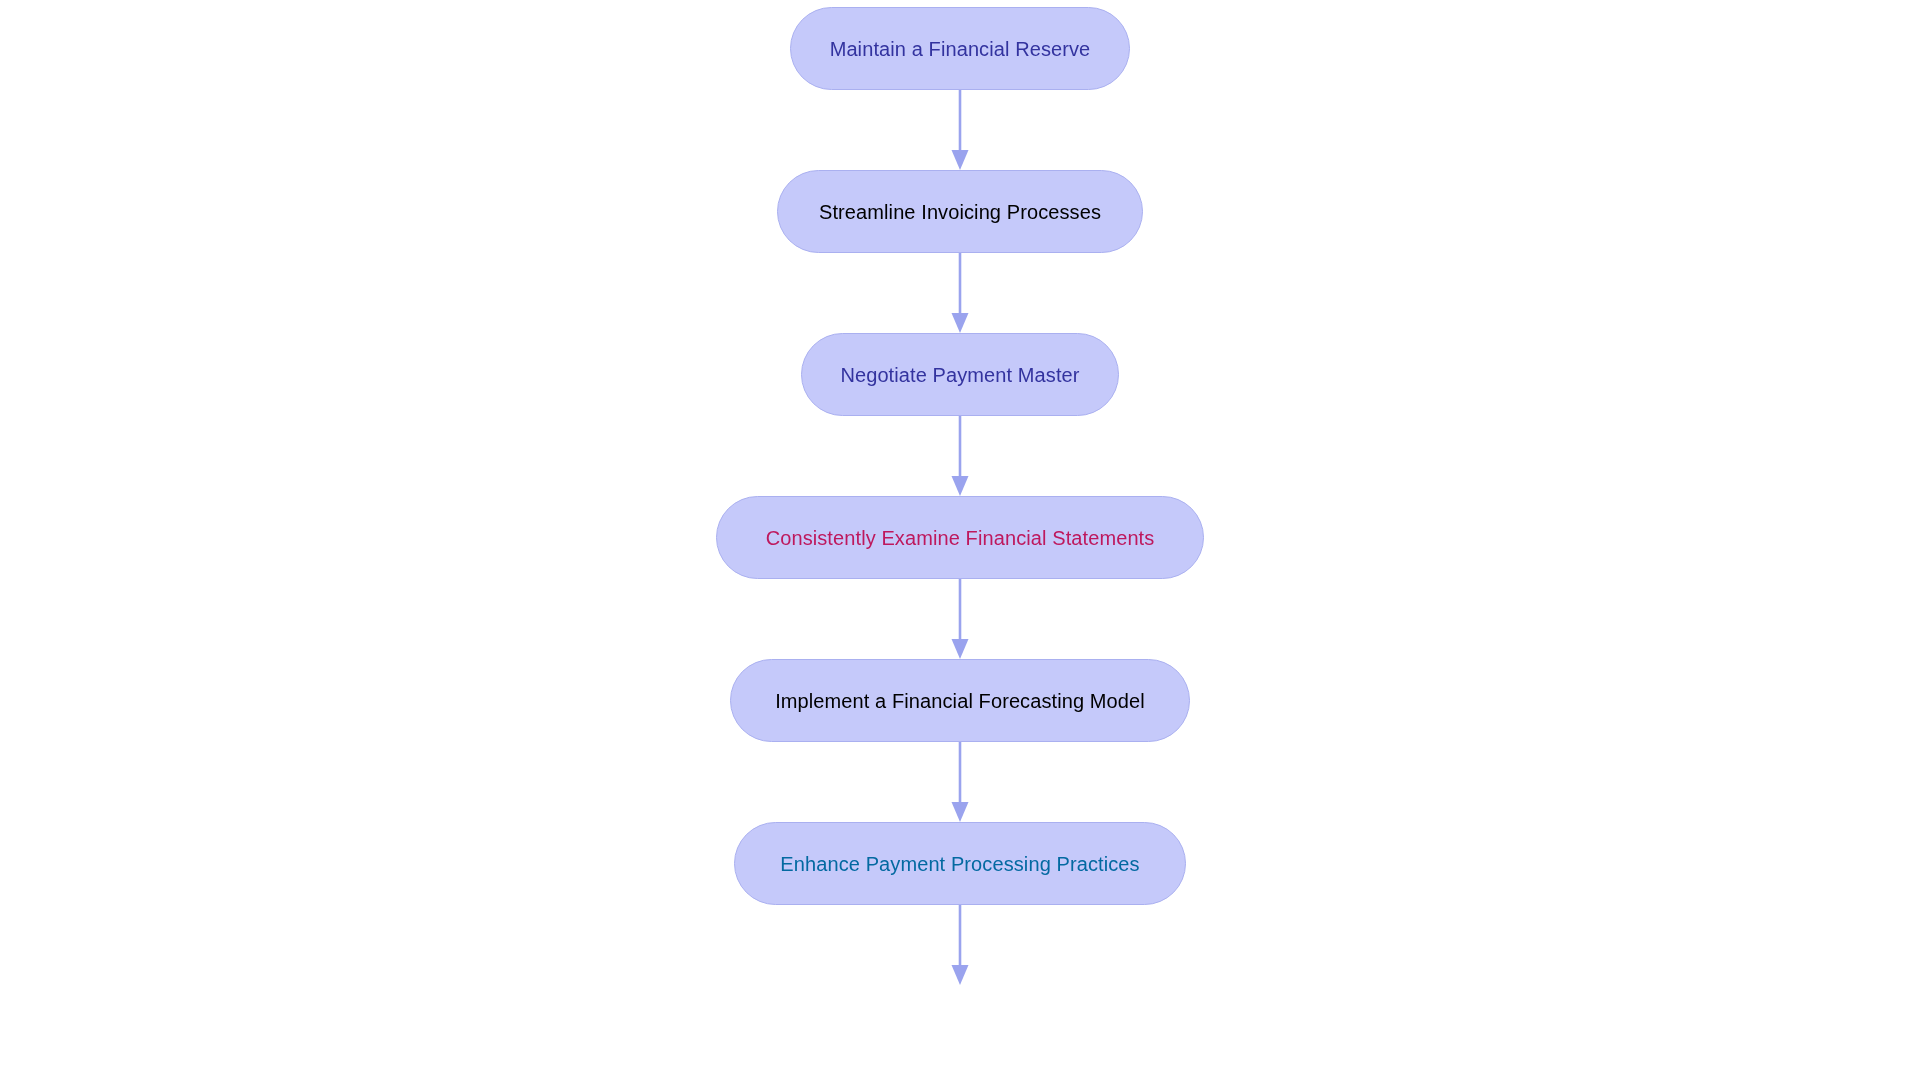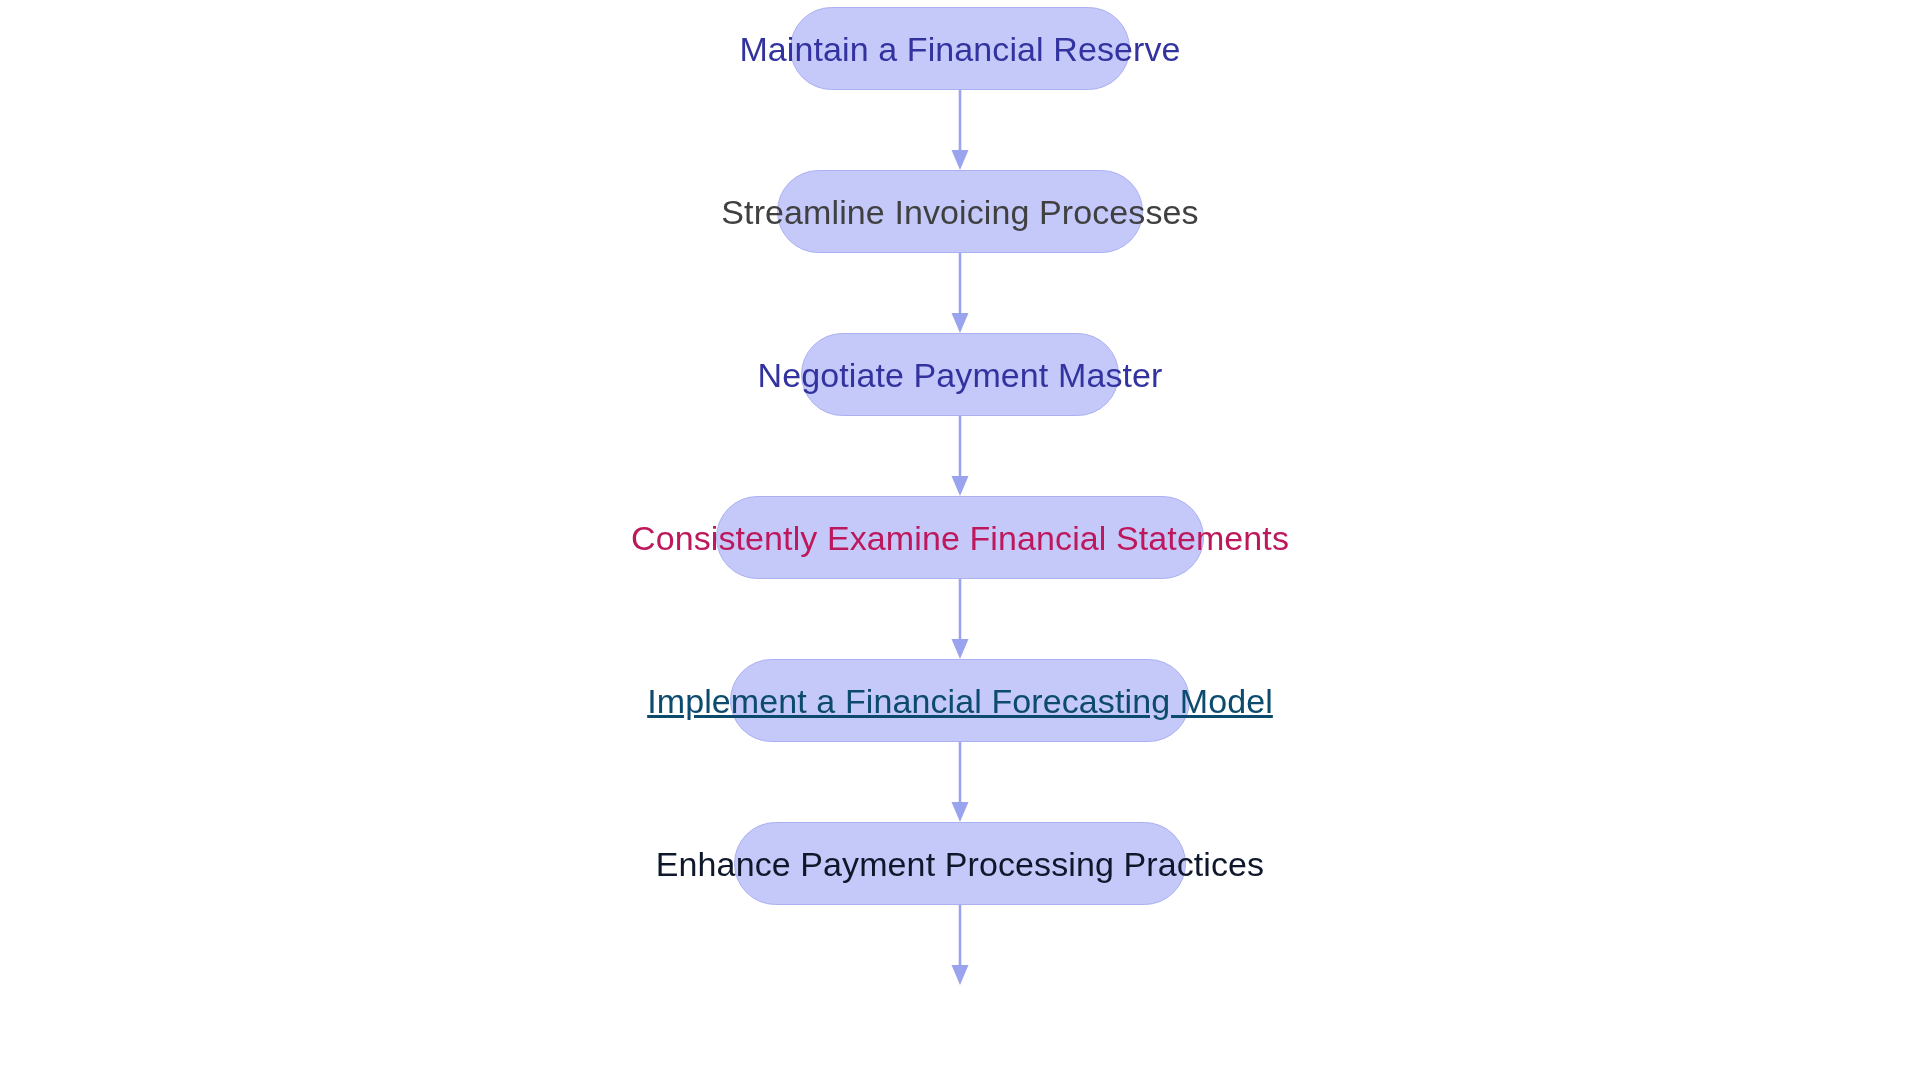--- a/index.html
+++ b/index.html
@@ -35,21 +35,21 @@
     border-radius: 42px;
     background: #c5c9fa;
     border: 1px solid #aab0f0;
     display: flex;
     align-items: center;
     justify-content: center;
     flex: 0 0 auto;
   }
   .node-label {
     color: #33339f;
-    font-size: 34px;
+    font-size: 20px;
     font-weight: 400;
     letter-spacing: 0.1px;
     white-space: nowrap;
     line-height: 1;
     padding: 0 34px;
   }
   .connector {
     position: relative;
     width: 30px;
     height: 80px;
@@ -71,21 +71,21 @@
       <div class="node" style="width: 340px; background: rgb(197, 201, 250); border-color: rgb(170, 176, 240);">
         <span class="node-label" style="color: rgb(51, 51, 159);">Maintain a Financial Reserve</span>
       </div>
       <div class="connector">
         <svg viewBox="0 0 30 80" width="30" height="80">
           <line x1="15" y1="0" x2="15" y2="62" stroke="#9aa3ee" stroke-width="2.6"></line>
           <path d="M 6.5 60 L 23.5 60 L 15 80 Z" fill="#9aa3ee"></path>
         </svg>
       </div>
       <div class="node" style="width: 366px; background: rgb(197, 201, 250); border-color: rgb(170, 176, 240);">
-        <span class="node-label" style="color: #404040;">Streamline Invoicing Processes</span>
+        <span class="node-label" style="color: #000000;">Streamline Invoicing Processes</span>
       </div>
       <div class="connector">
         <svg viewBox="0 0 30 80" width="30" height="80">
           <line x1="15" y1="0" x2="15" y2="62" stroke="#9aa3ee" stroke-width="2.6"></line>
           <path d="M 6.5 60 L 23.5 60 L 15 80 Z" fill="#9aa3ee"></path>
         </svg>
       </div>
       <div class="node" style="width: 318px; background: rgb(197, 201, 250); border-color: rgb(170, 176, 240);">
         <span class="node-label" style="color: rgb(51, 51, 159);">Negotiate Payment Master</span>
       </div>
@@ -98,30 +98,30 @@
       <div class="node" style="width: 488px; background: rgb(197, 201, 250); border-color: rgb(170, 176, 240);">
         <span class="node-label" style="color: #be185d;">Consistently Examine Financial Statements</span>
       </div>
       <div class="connector">
         <svg viewBox="0 0 30 80" width="30" height="80">
           <line x1="15" y1="0" x2="15" y2="62" stroke="#9aa3ee" stroke-width="2.6"></line>
           <path d="M 6.5 60 L 23.5 60 L 15 80 Z" fill="#9aa3ee"></path>
         </svg>
       </div>
       <div class="node" style="width: 460px; background: rgb(197, 201, 250); border-color: rgb(170, 176, 240);">
-        <span class="node-label" style="color: #0c4a6e; text-decoration: underline;">Implement a Financial Forecasting Model</span>
+        <span class="node-label" style="color: #000000;">Implement a Financial Forecasting Model</span>
       </div>
       <div class="connector">
         <svg viewBox="0 0 30 80" width="30" height="80">
           <line x1="15" y1="0" x2="15" y2="62" stroke="#9aa3ee" stroke-width="2.6"></line>
           <path d="M 6.5 60 L 23.5 60 L 15 80 Z" fill="#9aa3ee"></path>
         </svg>
       </div>
       <div class="node" style="width: 452px; background: rgb(197, 201, 250); border-color: rgb(170, 176, 240);">
-        <span class="node-label" style="color: #0f172a;">Enhance Payment Processing Practices</span>
+        <span class="node-label" style="color: #0369a1;">Enhance Payment Processing Practices</span>
       </div>
       <div class="connector">
         <svg viewBox="0 0 30 80" width="30" height="80">
           <line x1="15" y1="0" x2="15" y2="62" stroke="#9aa3ee" stroke-width="2.6"></line>
           <path d="M 6.5 60 L 23.5 60 L 15 80 Z" fill="#9aa3ee"></path>
         </svg>
       </div>
     </div>
 </div>
 

